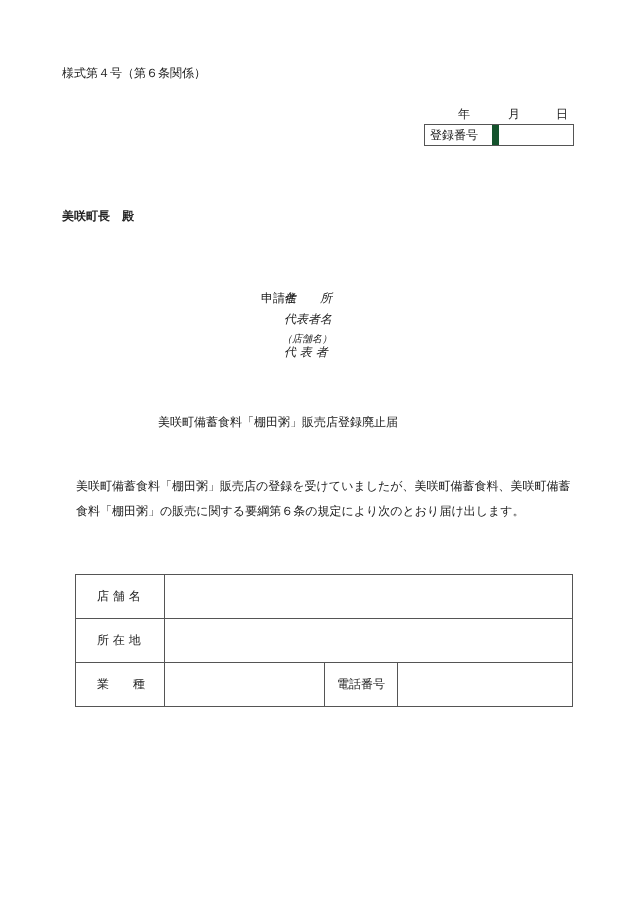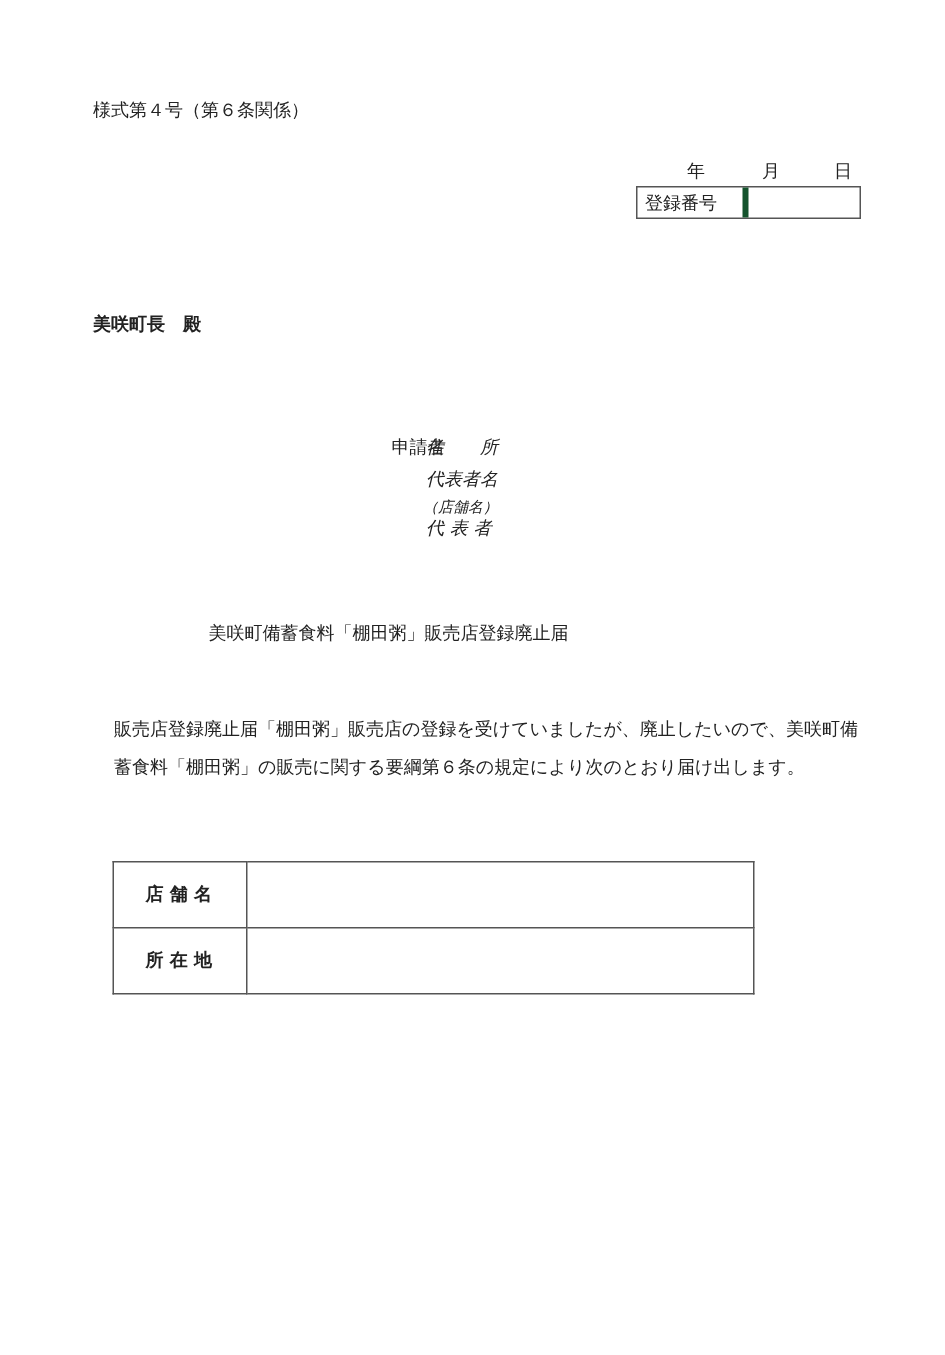--- a/index.html
+++ b/index.html
@@ -8,30 +8,30 @@
     font-family: "DejaVu Serif", "Liberation Serif", serif; color: #222; font-size: 12px;
   }
   .abs { position: absolute; white-space: nowrap; line-height: 1; }
   .form-no { left: 62px; top: 67px; text-align: center; }
   .date-row { top: 108px; left: 424px; width: 149px; height: 14px; }
   .date-row span { position: absolute; top: 0; }
   .reg-box {
     position: absolute; left: 424px; top: 124px; width: 148px; height: 20px;
     border: 1px solid #555; display: flex;
   }
-  .reg-box .lbl { width: 74px; border-right: 4px solid #14532d; display: flex; align-items: center; padding-left: 5px; box-sizing: border-box; }
+  .reg-box .lbl { width: 74px; border-right: 7px solid #14532d; display: flex; align-items: center; padding-left: 5px; box-sizing: border-box; }
   .reg-box .val { flex: 1; }
   .addressee { left: 62px; top: 210px; font-weight: bold; }
   .applicant { left: 233px; top: 292px; padding-left: 28px; }
   .fields { position: absolute; left: 284px; top: 292px; }
   .fields .f { position: absolute; left: 0; white-space: nowrap; line-height: 1; font-style: italic; }
-  .title { left: 0; width: 518px; text-align: center; top: 416px; }
+  .title { left: 0; width: 518px; text-align: center; top: 416px; padding-left: 19px; }
   .body-text { position: absolute; left: 76px; top: 474px; width: 500px; line-height: 25px; }
   table.info {
-    position: absolute; left: 75px; top: 574px; width: 428px; border-collapse: collapse; font-weight: bold;
+    position: absolute; left: 75px; top: 574px; width: 498px; border-collapse: collapse;
   }
   table.info td { border: 1px solid #555; height: 43px; padding: 0; font-size: 12px; }
   table.info td.h { width: 89px; text-align: left; padding-left: 21px; box-sizing: border-box; letter-spacing: 0; }
 </style>
 </head>
 <body>
 
 <div class="abs form-no">様式第４号（第６条関係）</div>
 
 <div class="abs date-row">
@@ -50,26 +50,32 @@
 <div class="abs applicant">申請者</div>
 <div class="fields">
   <div class="f" style="top:0">住　　所</div>
   <div class="f" style="top:21px">代表者名</div>
   <div class="f" style="top:42px; font-size:10px; left:-2px">（店舗名）</div>
   <div class="f" style="top:54px">代 表 者</div>
 </div>
 
 <div class="abs title">美咲町備蓄食料「棚田粥」販売店登録廃止届</div>
 
-<div class="body-text">販売店登録廃止届「棚田粥」販売店の登録を受けていましたが、廃止したいので、美咲町備蓄食料「棚田粥」の販売に関する要綱第６条の規定により次のとおり届け出します。</div>
+<div class="body-text">美咲町備蓄食料「棚田粥」販売店の登録を受けていましたが、美咲町備蓄食料、美咲町備蓄食料「棚田粥」の販売に関する要綱第６条の規定により次のとおり届け出します。</div>
 
 <table class="info">
   <tbody>
       <tr>
     <td class="h">店 舗 名</td>
     <td colspan="3"></td>
   </tr>
   <tr>
     <td class="h">所 在 地</td>
     <td colspan="3"></td>
   </tr>
+  <tr>
+    <td class="h">業　　種</td>
+    <td style="width:159px"></td>
+    <td style="width:72px; text-align:center">電話番号</td>
+    <td></td>
+  </tr>
 </tbody>
   </table>
 
 </body></html>

